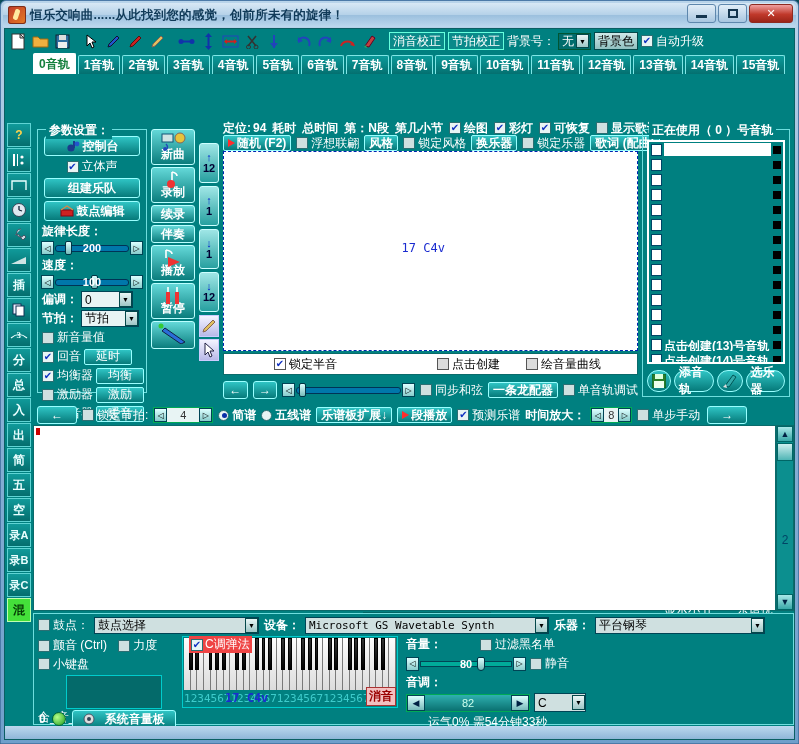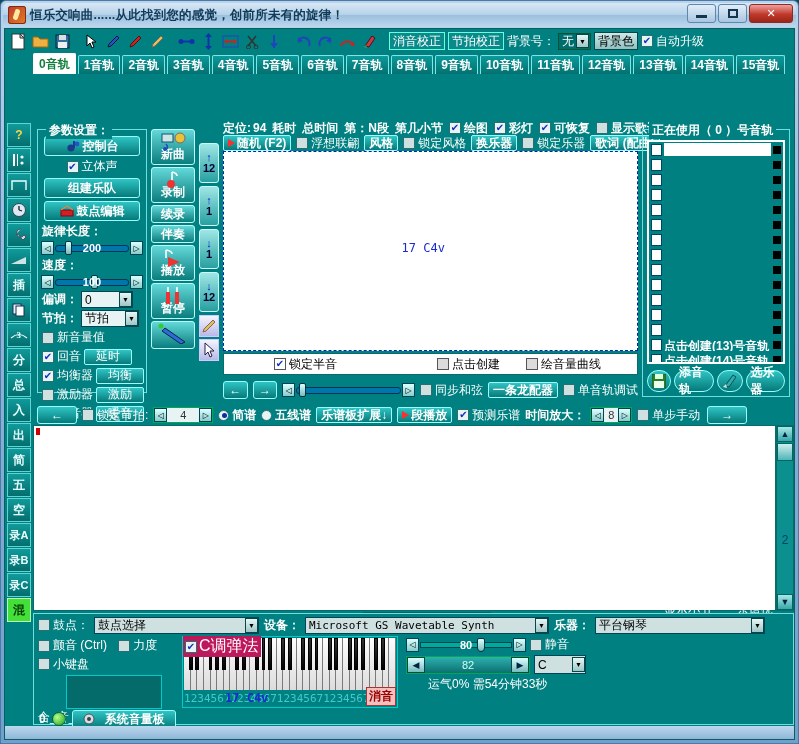--- a/index.html
+++ b/index.html
@@ -273,21 +273,21 @@
     color:#fff;font-size:12px;font-weight:bold;display:flex;align-items:center;justify-content:center;gap:9px;
   }
   #keyboard{position:relative;width:216px;height:72px;background:#008080;border:1px solid #0cc;flex:none;}
   #kb-keys{position:absolute;left:1px;top:1px;right:1px;height:52px;background:#fff;}
   .wkey{position:absolute;top:0;bottom:0;background:linear-gradient(180deg,#fdfdfd,#dcdcdc);border-right:1px solid #7a7a7a;}
   .bkey{position:absolute;top:0;height:32px;background:linear-gradient(180deg,#333,#000);border:1px solid #000;z-index:2;}
   #kb-nums{position:absolute;left:1px;bottom:1px;right:1px;height:16px;color:#3ecbcb;font-size:11px;display:flex;align-items:center;font-family:"DejaVu Sans Mono",monospace;}
   #kb-nums span{display:inline-block;text-align:center;}
   #kb-note{position:absolute;left:42px;bottom:2px;color:#1a2bd0;font-weight:bold;font-size:12px;font-family:"DejaVu Sans Mono",monospace;z-index:3;}
   #mute-btn{position:absolute;right:1px;bottom:1px;background:#f3c0c0;border:1px solid #a33;color:#900;font-size:12px;font-weight:bold;padding:0 2px;z-index:4;}
-  #ckey-chk{position:absolute;left:0;top:-1px;z-index:5;display:flex;align-items:center;gap:2px;color:#fff;font-size:16px;background:#be185d;padding:0 2px;}
+  #ckey-chk{position:absolute;left:6px;top:-1px;z-index:5;display:flex;align-items:center;gap:2px;color:#fff;font-size:12px;background:#ef4444;padding:0 2px;}
   #bt-right{flex:1;display:flex;flex-direction:column;gap:2px;padding-left:4px;}
   .vol-row{display:flex;align-items:center;gap:4px;}
   .vslider{display:flex;align-items:center;gap:1px;width:120px;}
   .vtrack{position:relative;flex:1;height:14px;display:flex;align-items:center;}
   .vtrack:before{content:"";position:absolute;left:0;right:0;height:4px;background:#0a9;border:1px solid #045;}
   .vthumb{position:absolute;width:8px;height:14px;background:linear-gradient(180deg,#dff,#7bb);border:1px solid #034;border-radius:2px 2px 4px 4px;}
   .vval{position:absolute;width:100%;text-align:center;font-size:11px;color:#fff;font-weight:bold;z-index:2;}
   .pitch-spin{display:flex;align-items:center;height:18px;border:1px solid #0a5;background:linear-gradient(180deg,#2fb0b0,#0a7070);width:124px;}
   .pitch-spin .sp-b{width:18px;height:16px;background:linear-gradient(180deg,#dff,#7bb);border:1px solid #045;display:flex;align-items:center;justify-content:center;font-size:9px;color:#024;}
   .pitch-spin .sp-v{flex:1;text-align:center;font-size:11px;color:#cfe;}
@@ -1085,34 +1085,44 @@
                 <span style="width: 6.625px;">2</span>
                 <span style="width: 6.625px;">3</span>
                 <span style="width: 6.625px;">4</span>
               </div>
             <div id="kb-note">17 C4v</div>
             <div id="mute-btn">消音</div>
           </div>
 
           <div id="bt-right">
             <div class="vol-row">
+              <span class="lbl">音量：</span>
+              <label class="chk" style="margin-left:34px">
+                  <span class="box blank"></span>
+                  <span>过滤黑名单</span>
+                </label>
+            </div>
+            <div class="vol-row">
               <span class="vslider">
                 <span class="sl-end">◁</span>
                 <span class="vtrack">
                   <span class="vval">80</span>
                   <span class="vthumb" style="left:62%"></span>
                 </span>
                 <span class="sl-end">▷</span>
               </span>
               <label class="chk">
                   <span class="box blank"></span>
                   <span>静音</span>
                 </label>
             </div>
             <div class="vol-row">
+              <span class="lbl">音调：</span>
+            </div>
+            <div class="vol-row">
               <span class="pitch-spin">
                 <span class="sp-b">◀</span>
                 <span class="sp-v">82</span>
                 <span class="sp-b">▶</span>
               </span>
               <span class="b-combo" style="width:52px;height:19px">
                 <span>C</span>
                 <span class="combo-arrow">▼</span>
               </span>
             </div>

